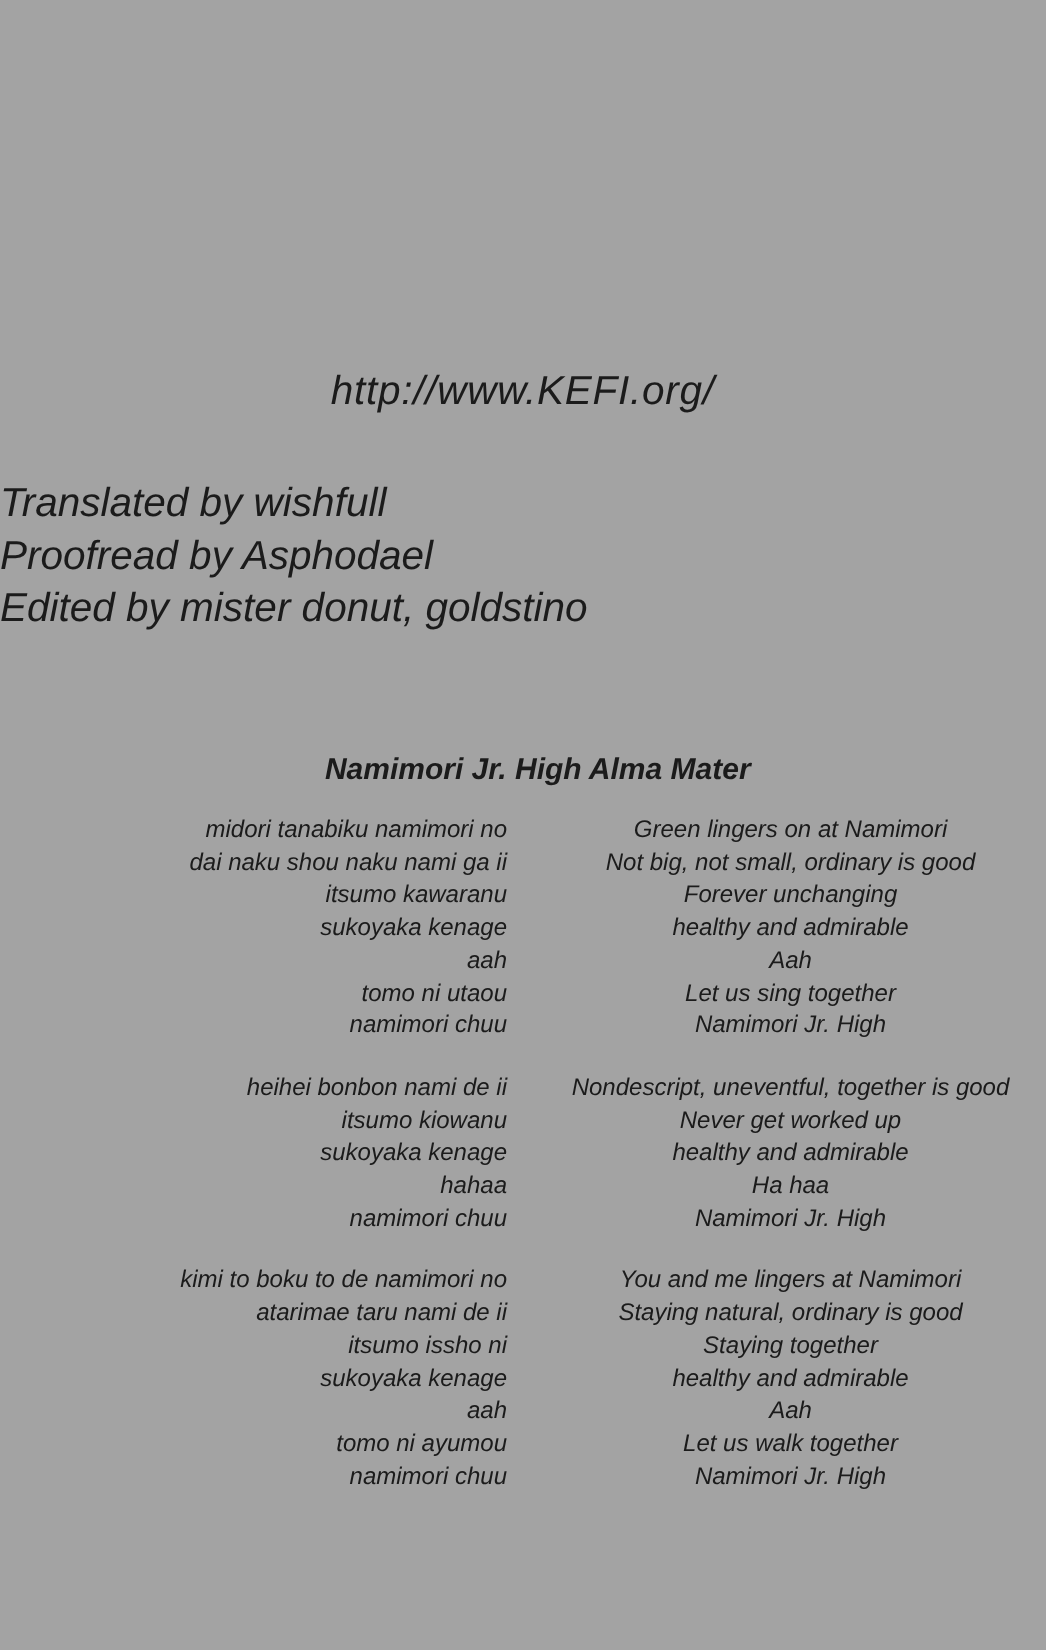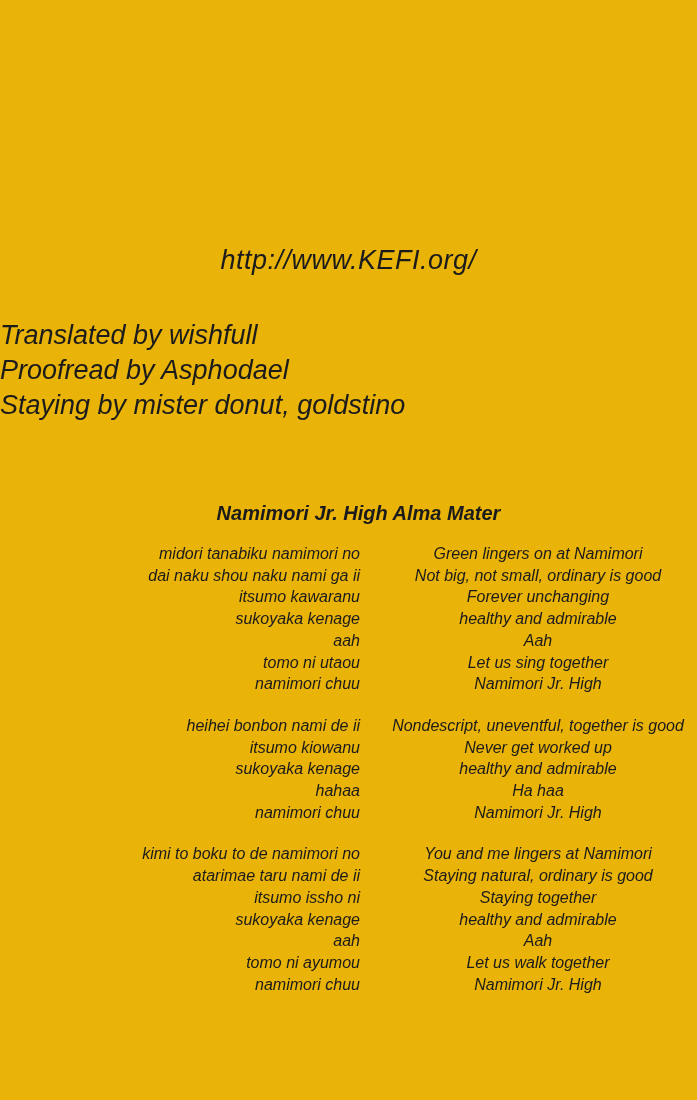--- a/index.html
+++ b/index.html
@@ -4,21 +4,21 @@
 <style>
   html, body {
     margin: 0;
     padding: 0;
     background: #ffffff;
   }
   .page {
     position: relative;
     width: 697px;
     height: 1100px;
-    background: #eab308;
+    background: #a3a3a3;
     color: #1b1b1b;
     font-family: "Liberation Sans", sans-serif;
     font-style: italic;
     overflow: hidden;
   }
   .url-line {
     position: absolute;
     top: 243px;
     left: 0;
     right: 0;
@@ -54,21 +54,20 @@
     right: 0;
   }
   .verse {
     margin-bottom: 20px;
   }
   .lyric-row {
     display: flex;
     font-size: 16px;
     line-height: 21.7px;
     white-space: nowrap;
-    margin-left: 22px;
   }
   .romaji {
     flex: 0 0 338px;
     width: 338px;
     text-align: right;
   }
   .english {
     flex: 1 1 auto;
     padding-left: 19px;
     text-align: center;
@@ -77,21 +76,21 @@
 </head>
 <body>
 
 <div class="page">
 
   <div class="url-line">http://www.KEFI.org/</div>
 
   <div class="credits-block">
     <div>Translated by wishfull</div>
     <div>Proofread by Asphodael</div>
-    <div>Staying by mister donut, goldstino</div>
+    <div>Edited by mister donut, goldstino</div>
   </div>
 
   <div class="song-title">Namimori Jr. High Alma Mater</div>
 
   <div class="lyrics-section">
       <div class="verse">
         <div class="lyric-row">
           <span class="romaji">midori tanabiku namimori no</span>
           <span class="english">Green lingers on at Namimori</span>
         </div>

